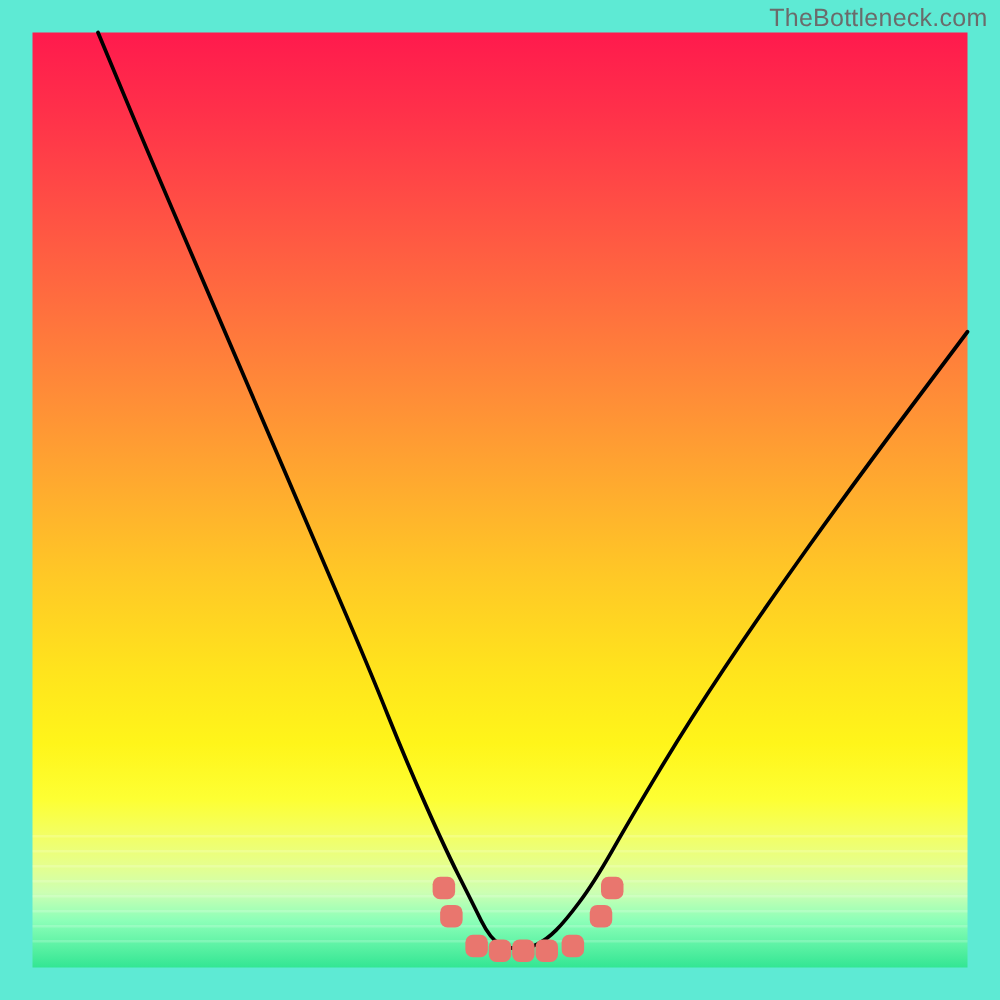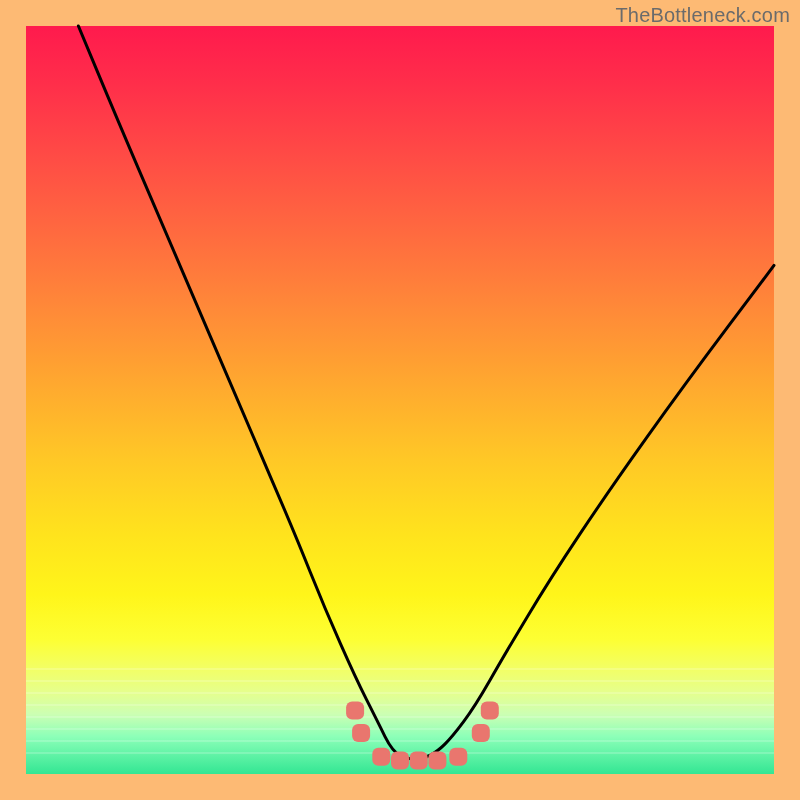--- a/index.html
+++ b/index.html
@@ -10,21 +10,21 @@
     overflow: hidden;
     background: #000;
     font-family: Arial, Helvetica, sans-serif;
   }
   .frame {
     position: absolute;
     left: 0;
     top: 0;
     width: 800px;
     height: 800px;
-    background: #fdba74;
+    background: #5eead4;
   }
   .plot {
     position: absolute;
     left: 26px;
     top: 26px;
     width: 748px;
     height: 748px;
     
     background: linear-gradient(
       to bottom,

